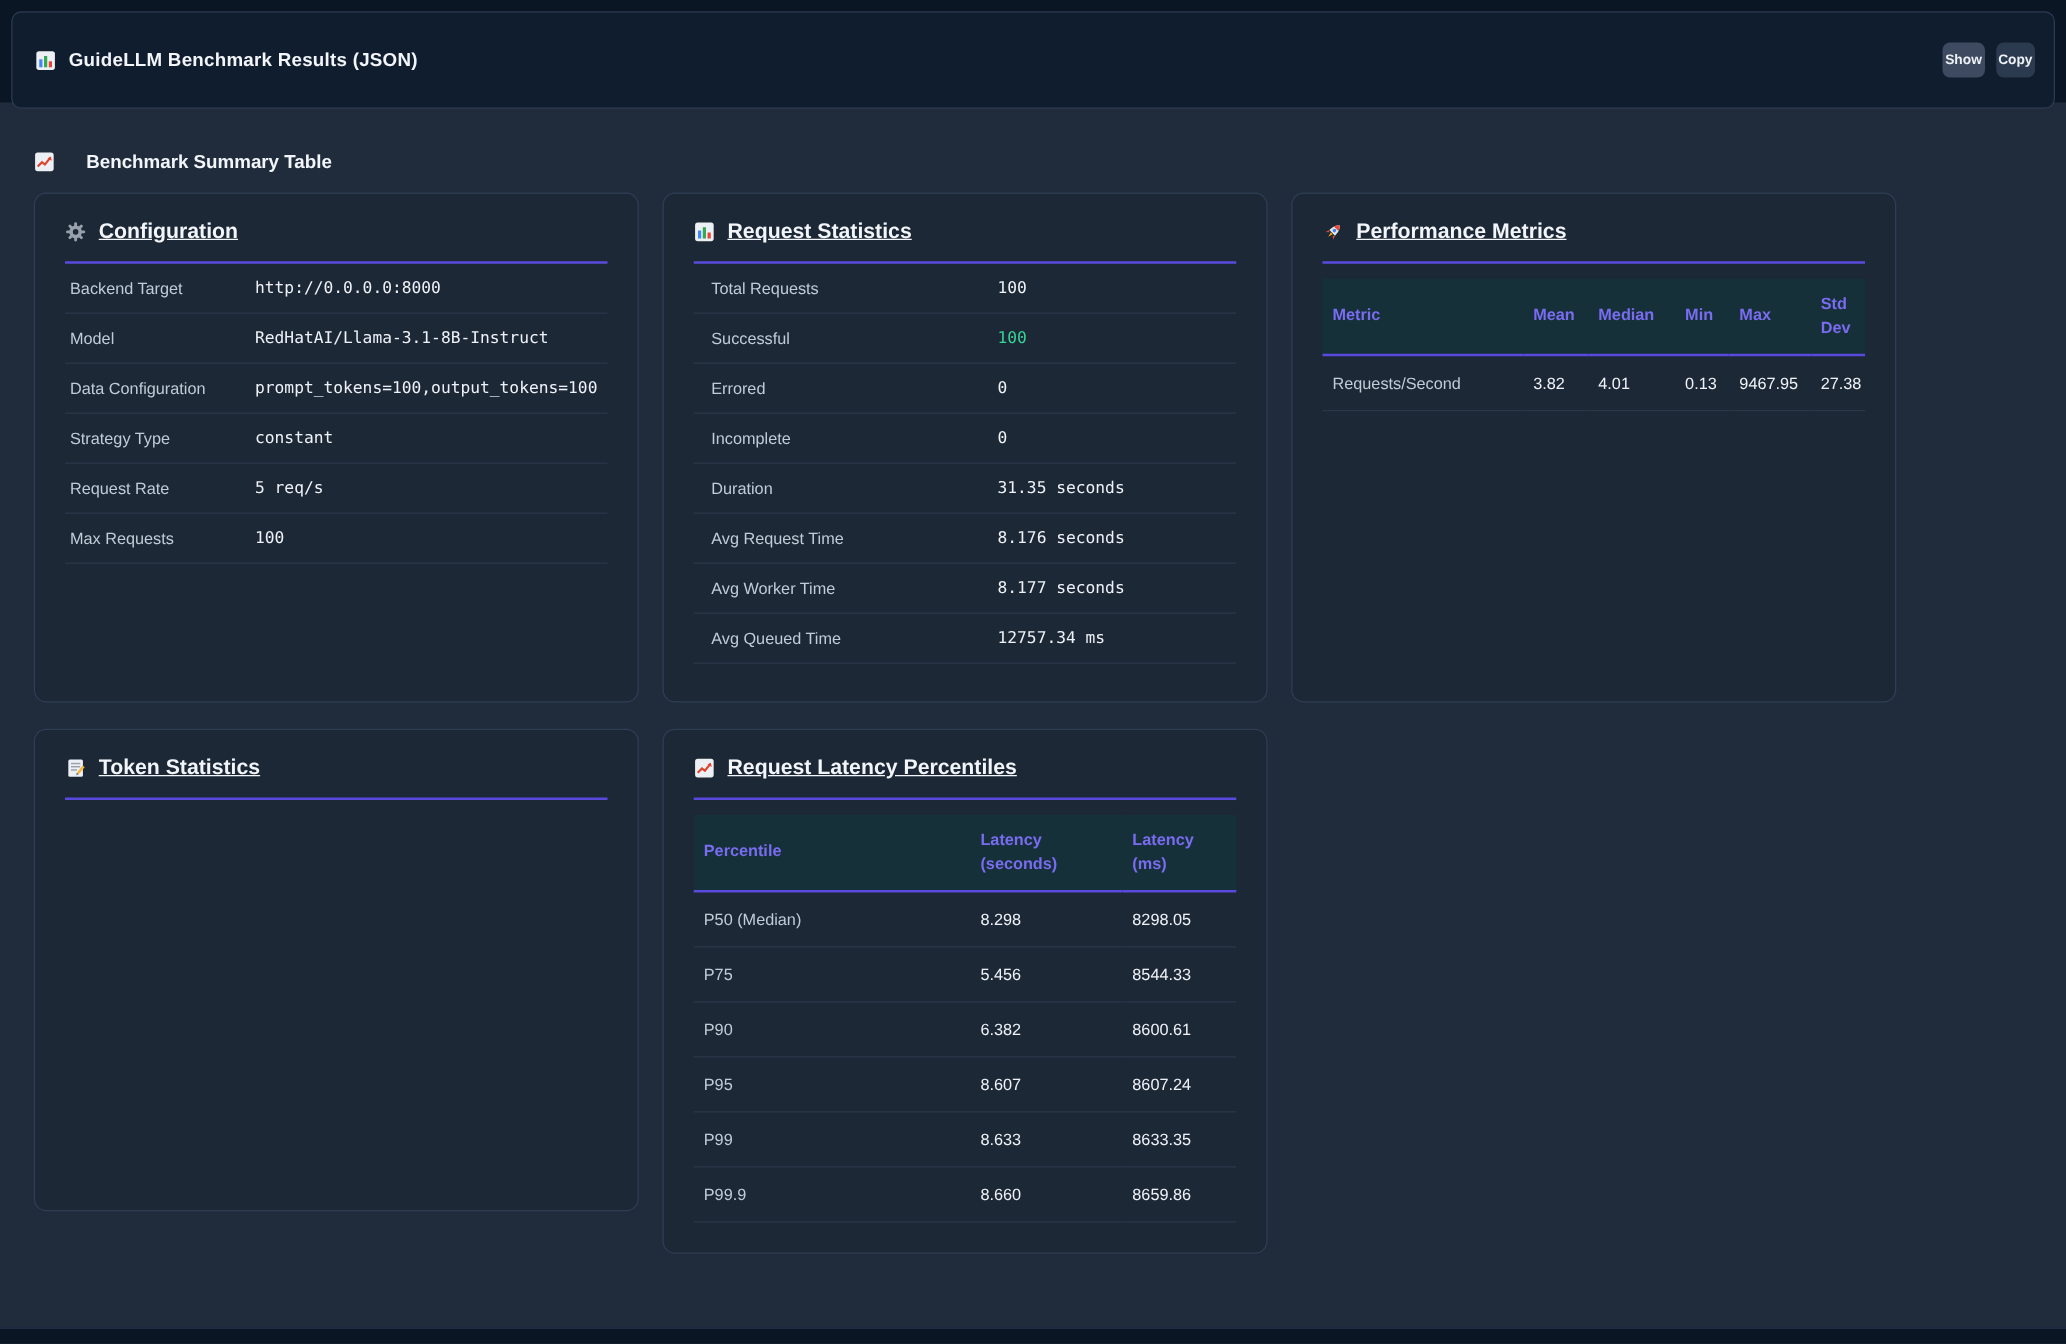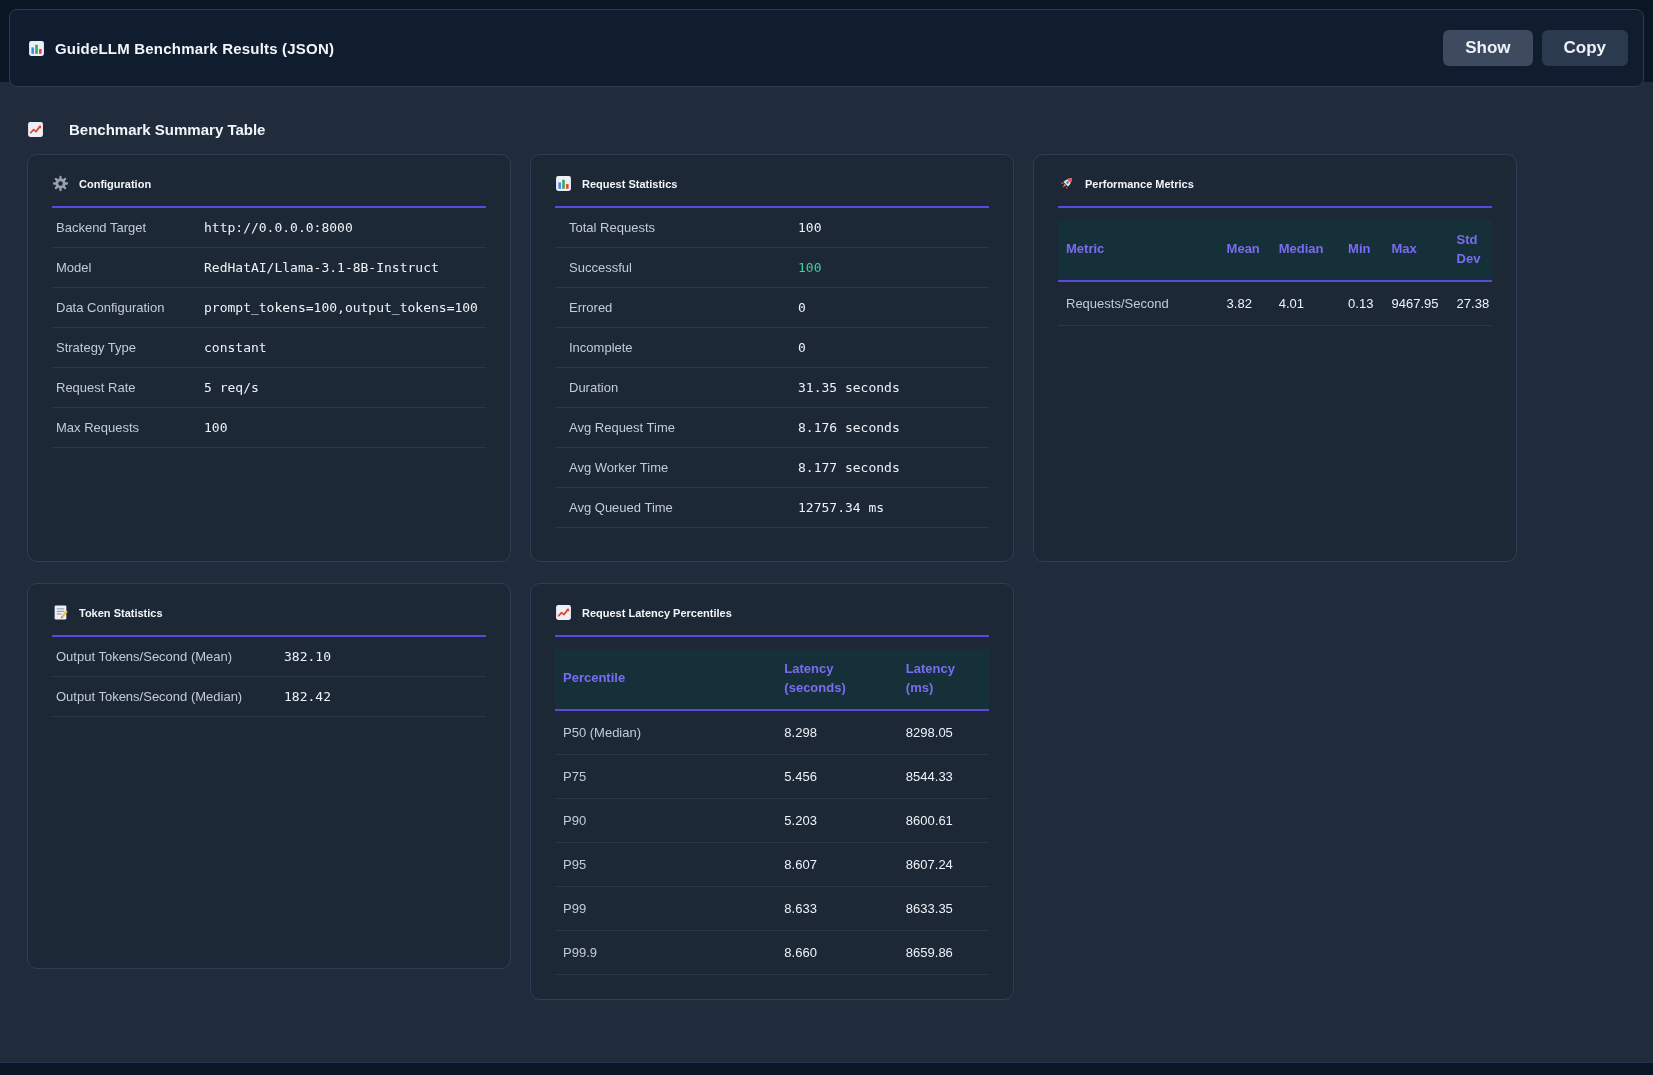--- a/index.html
+++ b/index.html
@@ -15,21 +15,21 @@
   .header-bar {
     height:78px; background:#101d2f;
     border:1px solid #2c3a52; border-radius:8px;
     display:flex; align-items:center;
     padding:0 15px 0 18px;
   }
   .header-title { color:#f2f5f9; font-weight:bold; font-size:15px; margin-left:10px; letter-spacing:.2px; }
   .header-actions { margin-left:auto; display:flex; gap:9px; }
   .btn {
     border:none; border-radius:6px; color:#eef2f7;
-    font-weight:bold; font-size:17px; padding:8px 22px;
+    font-weight:bold; font-size:11px; padding:8px 2px;
     font-family:inherit; cursor:pointer;
   }
   .btn-show { background:#3d4a60; }
   .btn-copy { background:#2c3a50; }
 
   
   .section-head {
     display:flex; align-items:center; gap:25px;
     margin:39px 0 16px 27px;
     color:#f2f5f9; font-weight:bold; font-size:15px;
@@ -47,23 +47,24 @@
     background:#1d2836;
     border:1px solid #2f3e55;
     border-radius:10px;
     padding:20px 24px 24px;
   }
   .h-tall { min-height:408px; }
   .h-mid  { min-height:386px; }
 
   .card-title {
     display:flex; align-items:center; gap:10px;
-    font-size:11px; font-weight:bold; color:#f2f5f9;
+    font-size:17px; font-weight:bold; color:#f2f5f9;
     padding-bottom:14px;
     border-bottom:2px solid #5a49dd;
+    text-decoration:underline;
   }
   .icon { display:inline-flex; align-items:center; }
 
   
   .kv-row {
     display:flex; align-items:flex-end;
     padding:12px 4px;
     border-bottom:1px solid #2a3749;
     font-size:13px;
   }
@@ -298,30 +299,20 @@
           <rect x="4.5" y="6.4" width="7" height="1.1" fill="#9aa3ad"></rect>
           <rect x="4.5" y="8.8" width="4.5" height="1.1" fill="#9aa3ad"></rect>
           <g transform="rotate(40 11 10)">
             <rect x="10.3" y="5.5" width="1.9" height="7" fill="#f6b73c"></rect>
             <path d="M10.3 12.5 L12.2 12.5 L11.25 14.2 Z" fill="#5b6570"></path>
           </g>
         </svg>
       </span>
       <span>Token Statistics</span>
     </div>
-    <div>
-      <div class="kv-row">
-        <span class="kv-label">Output Tokens/Second (Mean)</span>
-        <span class="kv-value">382.10</span>
-      </div>
-      <div class="kv-row">
-        <span class="kv-label">Output Tokens/Second (Median)</span>
-        <span class="kv-value">182.42</span>
-      </div>
-    </div>
   </section>
 
   <section class="card h-mid">
     <div class="card-title">
       <span class="icon">
         <svg width="17" height="17" viewBox="0 0 16 16">
           <rect x="1" y="1" width="14" height="14" rx="2" fill="#eceff3"></rect>
           <polyline points="3,11.5 6.2,8.2 8.4,10 12.5,4.8" stroke="#e0442e" stroke-width="1.6" fill="none"></polyline>
           <path d="M12.9 4 L13.5 7.2 L10.4 5.4 Z" fill="#e0442e"></path>
         </svg>
@@ -347,21 +338,21 @@
           <td>8.298</td>
           <td>8298.05</td>
         </tr>
         <tr>
           <td class="rowlabel">P75</td>
           <td>5.456</td>
           <td>8544.33</td>
         </tr>
         <tr>
           <td class="rowlabel">P90</td>
-          <td>5.203</td>
+          <td>6.382</td>
           <td>8600.61</td>
         </tr>
         <tr>
           <td class="rowlabel">P95</td>
           <td>8.607</td>
           <td>8607.24</td>
         </tr>
         <tr>
           <td class="rowlabel">P99</td>
           <td>8.633</td>

